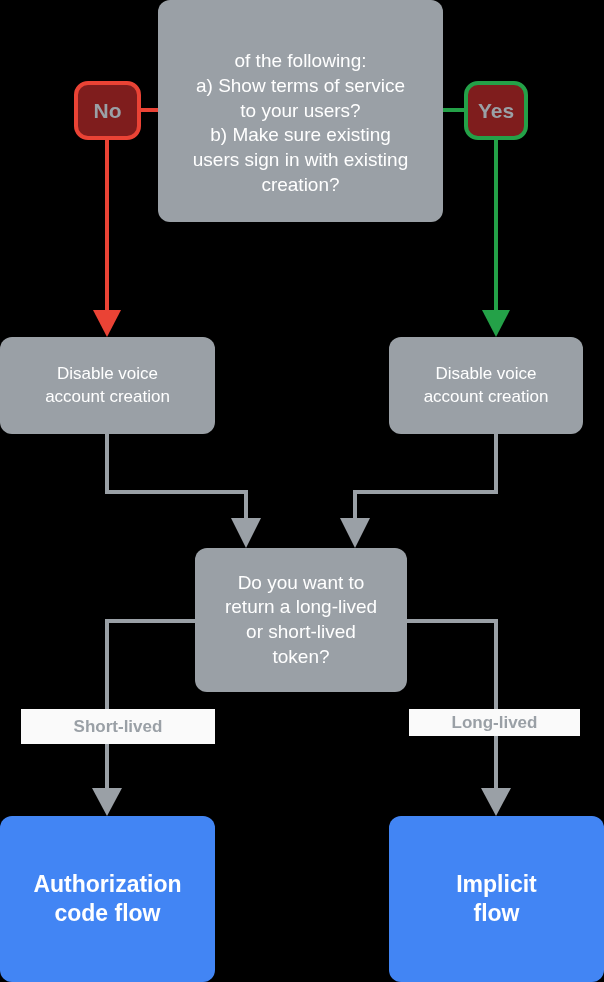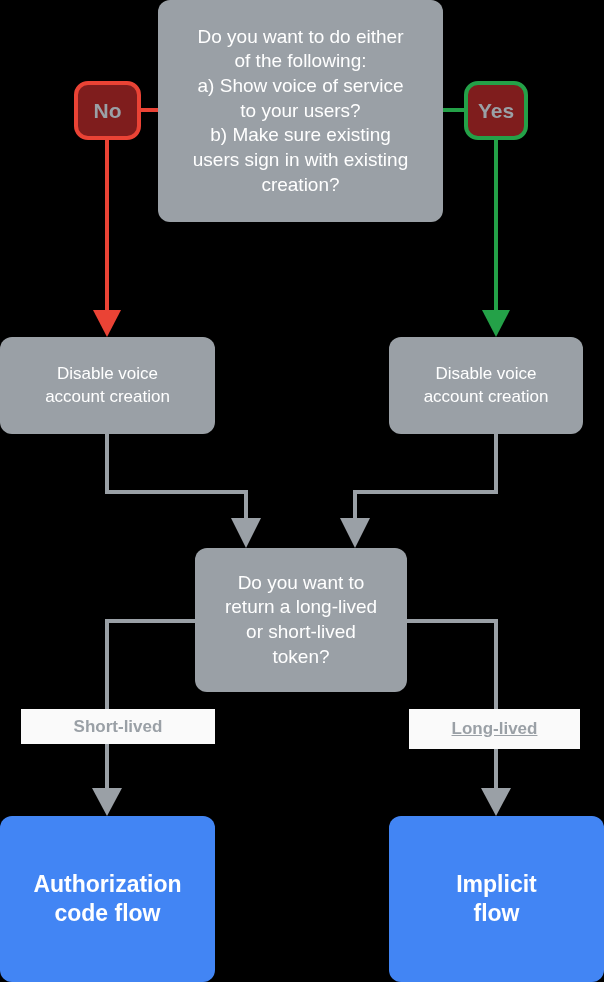--- a/index.html
+++ b/index.html
@@ -108,23 +108,23 @@
 
     <path d="M195 621 L107 621 L107 796" fill="none" stroke="#9aa0a6" stroke-width="4"></path>
     <polygon points="107,816 92,788 122,788" fill="#9aa0a6"></polygon>
 
     <path d="M407 621 L496 621 L496 796" fill="none" stroke="#9aa0a6" stroke-width="4"></path>
     <polygon points="496,816 481,788 511,788" fill="#9aa0a6"></polygon>
   </svg>
 
   <div class="node gray-node" style="left:158px; top:0px; width:285px; height:222px;">
     <div class="q-text">
-      <span>Do you want to do either</span><br>
+      <br>
       <span>of the following:</span><br>
-      <span>a) Show voice of service</span><br>
+      <span>a) Show terms of service</span><br>
       <span>to your users?</span><br>
       <span>b) Make sure existing</span><br>
       <span>users sign in with existing</span><br>
       <span>creation?</span>
     </div>
   </div>
 
   <div class="badge badge-no" style="left:74px; top:81px; width:67px; height:59px;">
     <span>No</span>
   </div>
@@ -153,21 +153,21 @@
       <span>return a long-lived</span><br>
       <span>or short-lived</span><br>
       <span>token?</span>
     </div>
   </div>
 
   <div class="edge-label" style="left:21px; top:709px; width:194px; height:35px;">
     <span>Short-lived</span>
   </div>
 
-  <div class="edge-label" style="left:409px; top:709px; width:171px; height:40px;text-decoration:underline;">
+  <div class="edge-label" style="left:409px; top:709px; width:171px; height:27px;">
     <span>Long-lived</span>
   </div>
 
   <div class="node blue-node" style="left:389px; top:816px; width:215px; height:166px;">
     <div class="flow-text">
       <span>Implicit</span><br>
       <span>flow</span>
     </div>
   </div>
 

